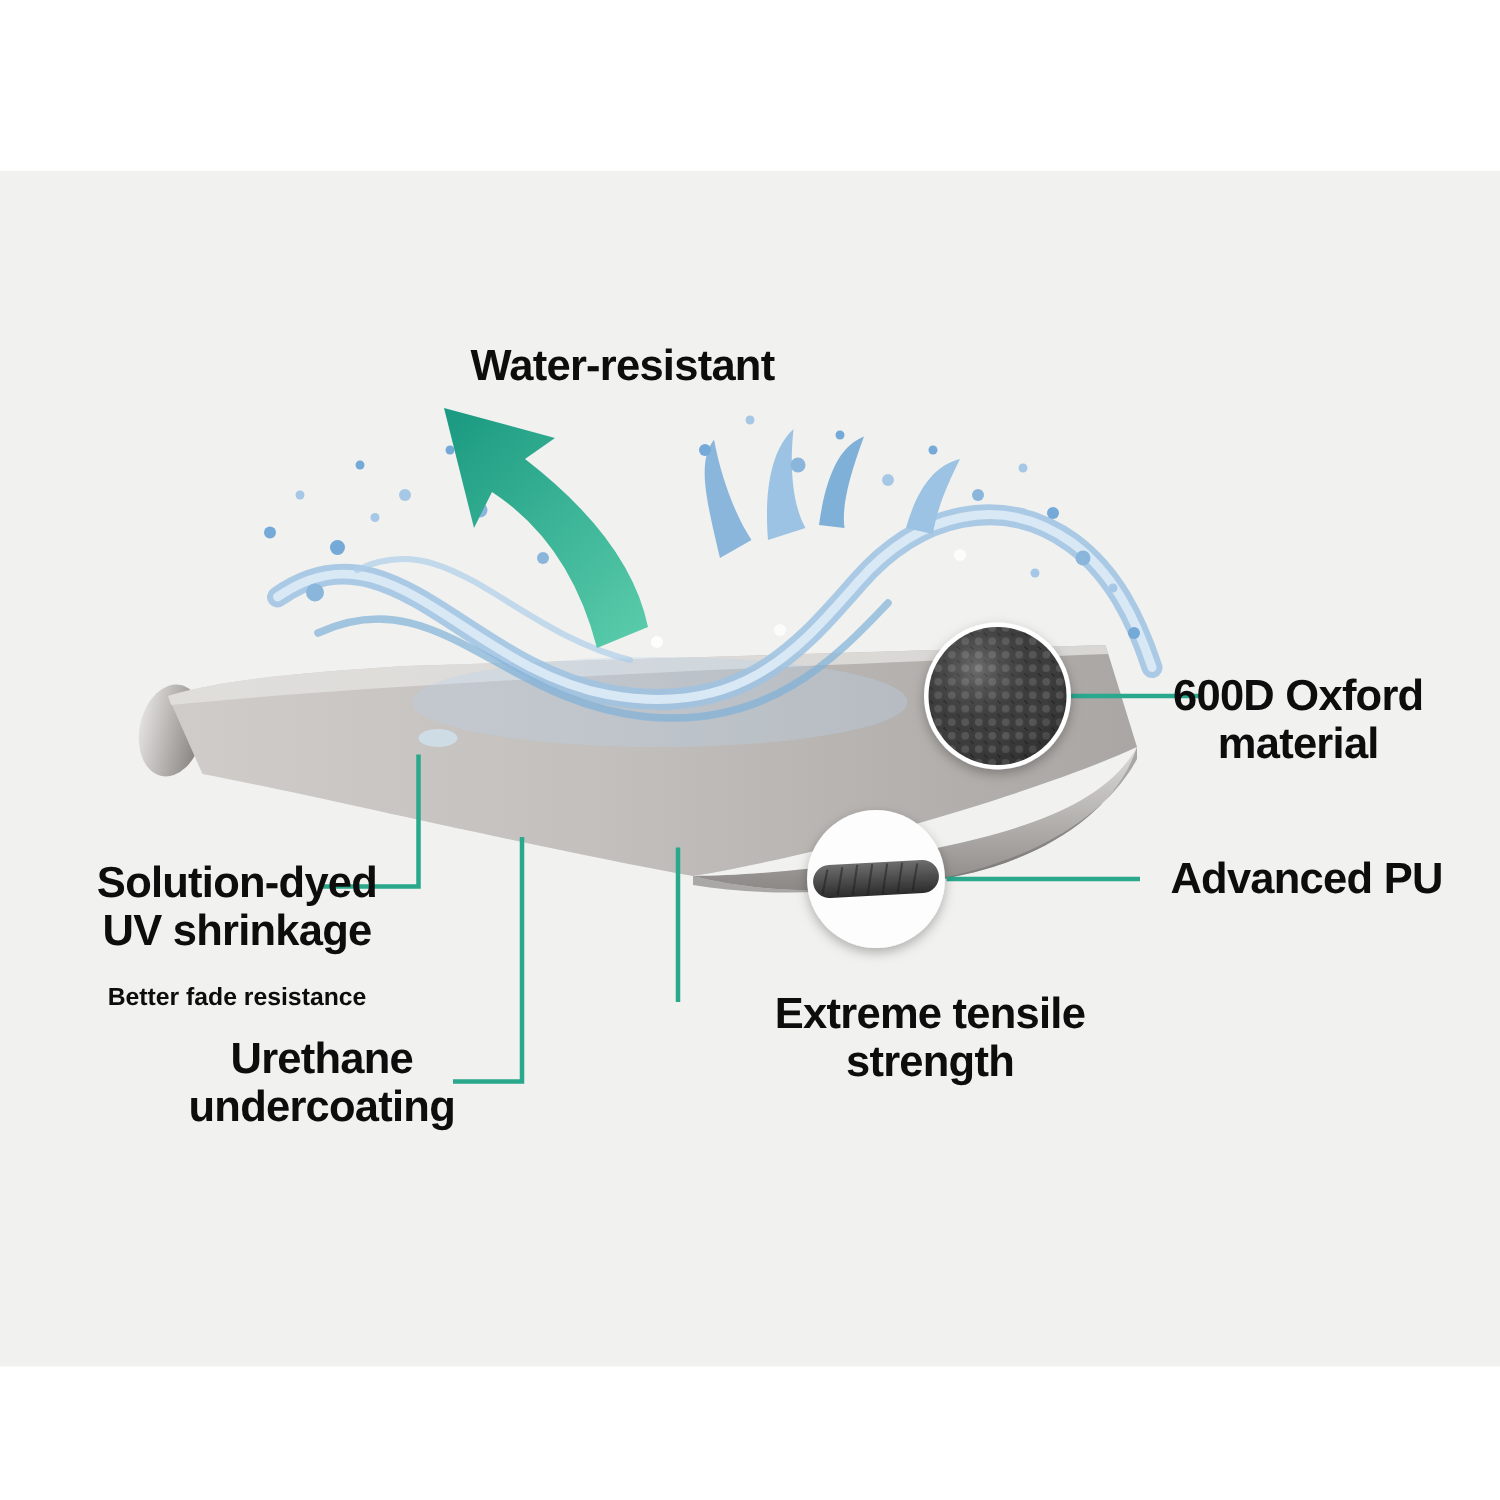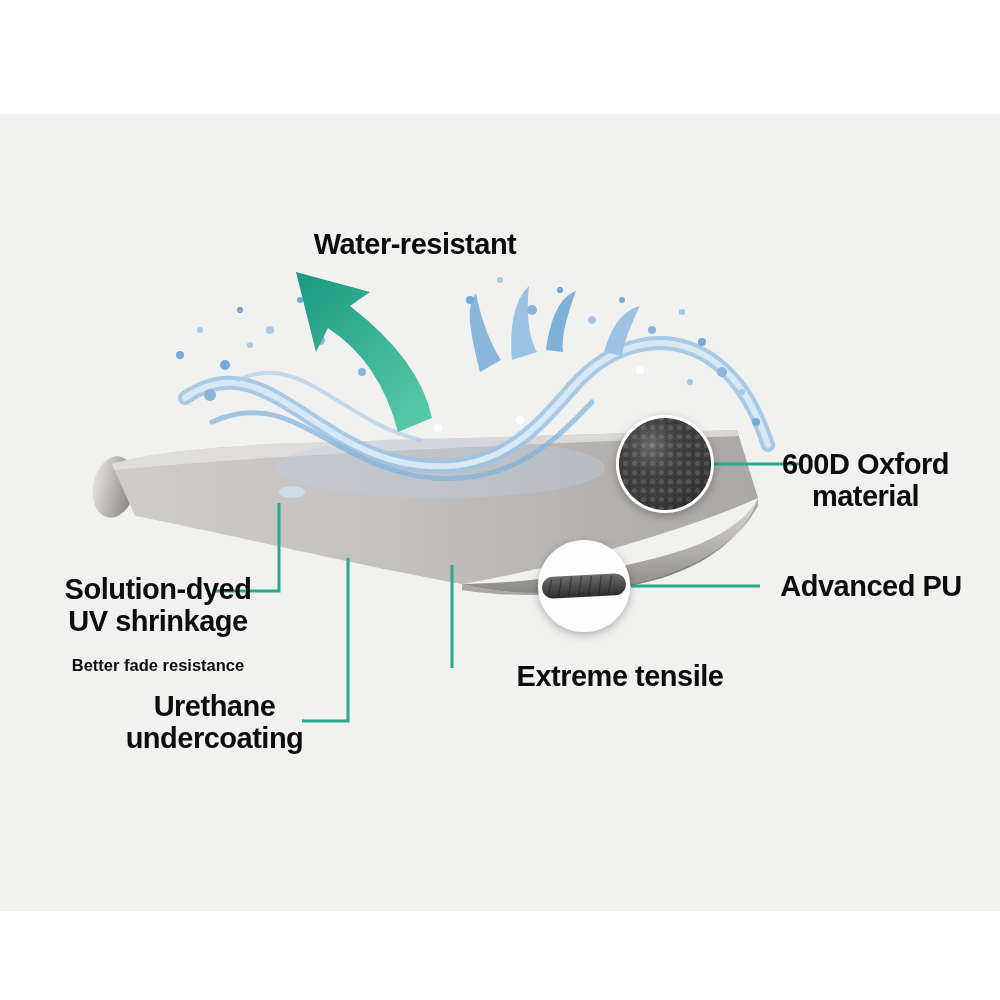--- a/index.html
+++ b/index.html
@@ -156,14 +156,15 @@
     <span class="sub">Better fade resistance</span>
   </div>
 
   <div class="callout t-center" style="left:112px;top:690px;width:205px;">
     <span class="line">Urethane</span>
     <span class="line">undercoating</span>
   </div>
 
   <div class="callout t-center" style="left:455px;top:660px;width:330px;">
     <span class="line">Extreme tensile</span>
+    <span class="line">strength</span>
   </div>
 </div>
 
 </body></html>

